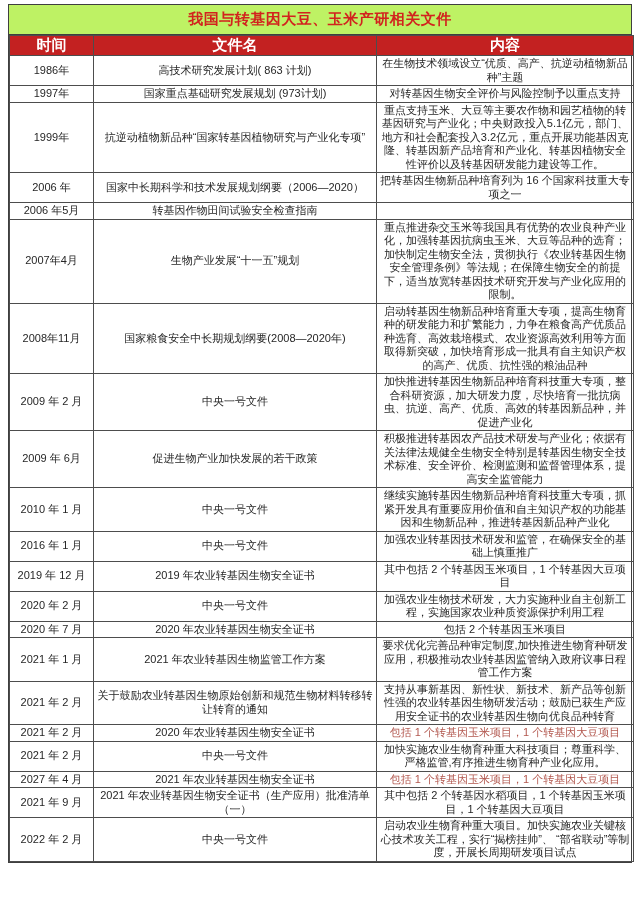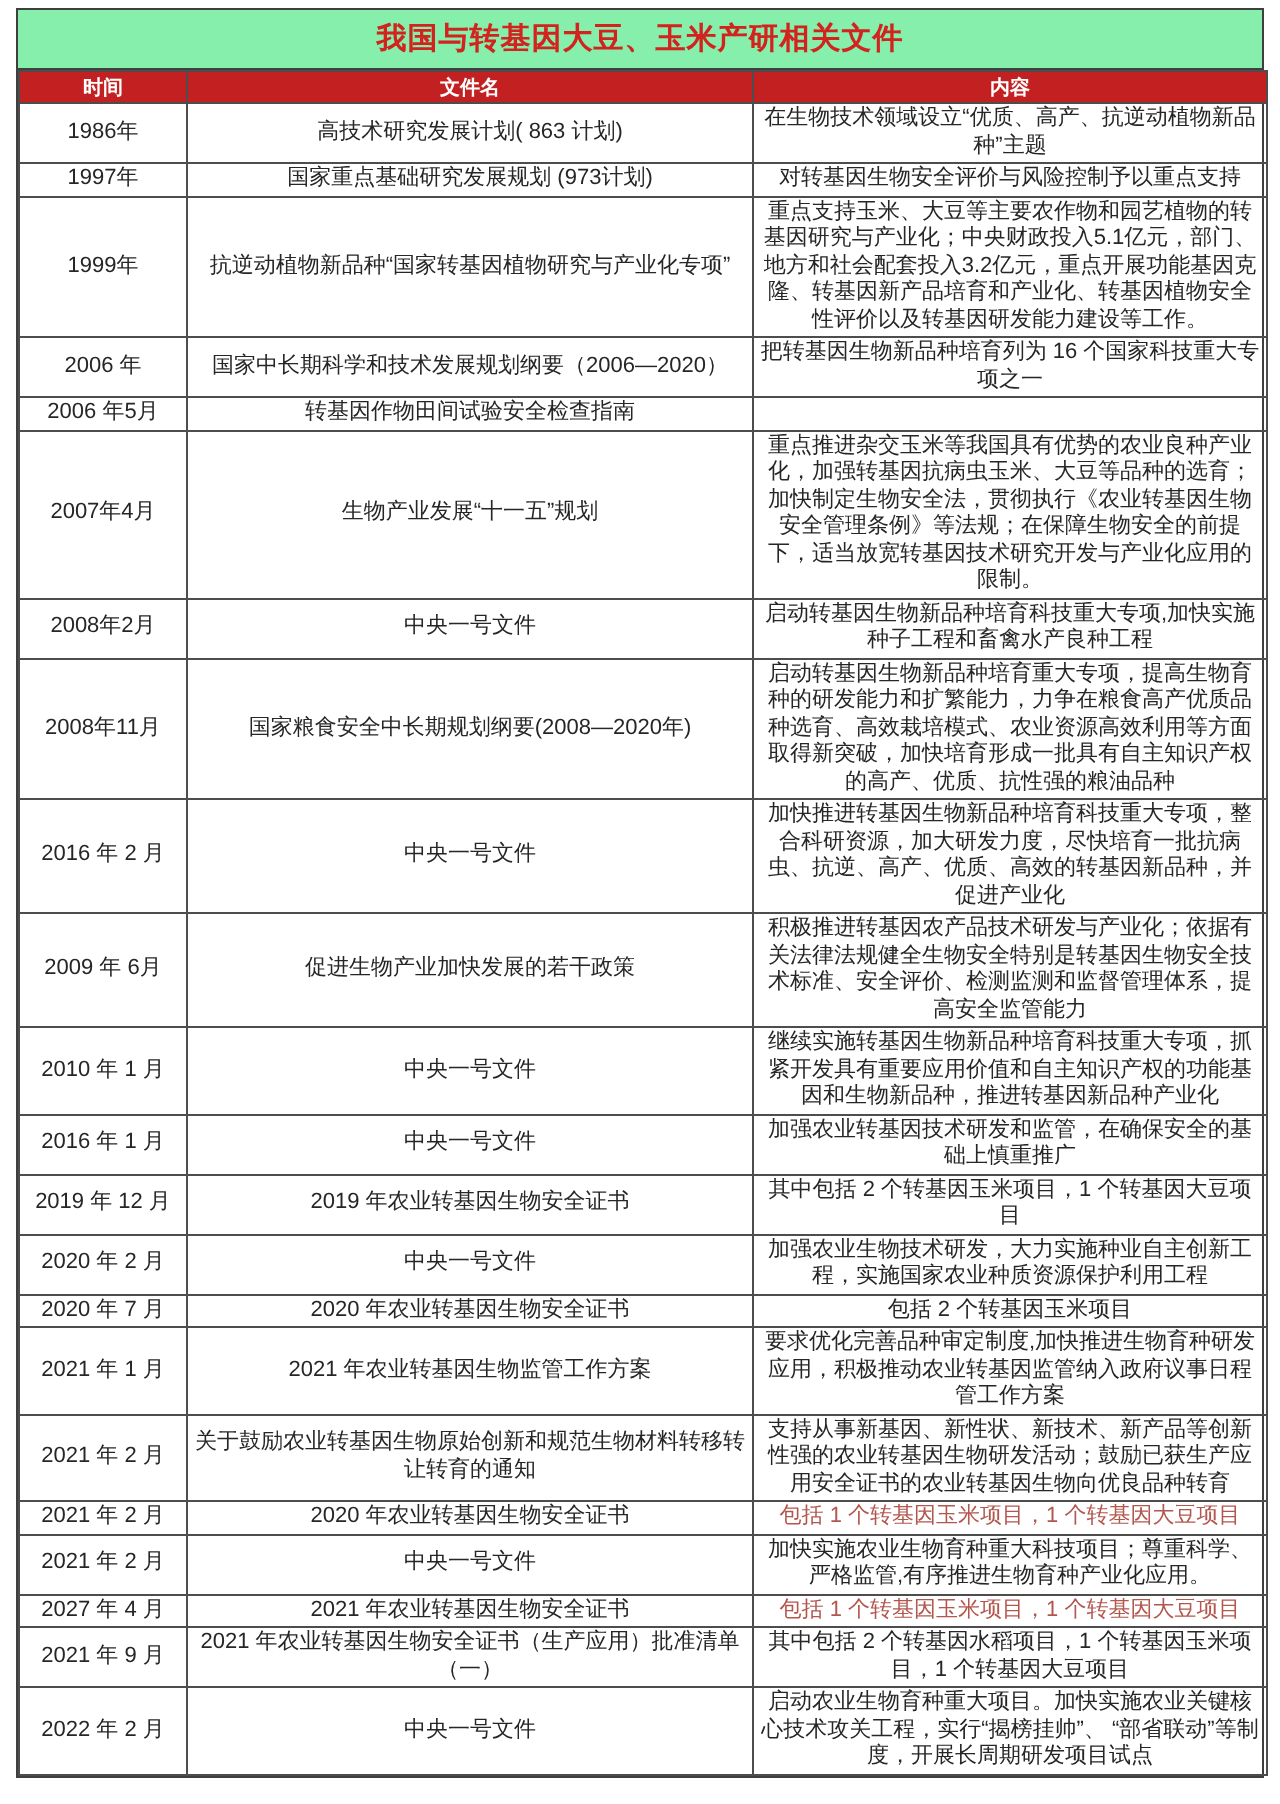--- a/index.html
+++ b/index.html
@@ -1,26 +1,26 @@
 <!DOCTYPE html>
 <html><head>
 <meta charset="utf-8">
 <style>
   * { margin:0; padding:0; box-sizing:border-box; }
   html,body { width:640px; height:902px; background:#ffffff; overflow:hidden;
               font-family:"Liberation Sans","DejaVu Sans",sans-serif; }
   .wrap { position:absolute; left:8px; top:4px; width:624px;
           border:1px solid #3f3f3f; background:#fff; }
   .title-bar { border-bottom:1px solid #3f3f3f; height:30px; display:flex;
-               align-items:center; justify-content:center; background:#86efac; }
+               align-items:center; justify-content:center; background:#bef264; }
   .title-bar span { color:#d2231e; font-weight:bold; font-size:15px; letter-spacing:.5px; }
   table { width:100%; border-collapse:collapse; table-layout:fixed; }
   th, td { border:1px solid #4d4d4d; text-align:center; vertical-align:middle;
            padding:1px 3px; word-break:break-all; }
-  thead th { background:#c32121; color:#ffffff; font-size:10px; font-weight:bold;
+  thead th { background:#c32121; color:#ffffff; font-size:15px; font-weight:bold;
              height:16px; padding:0 2px; border-color:#4d4d4d; }
   tbody td { font-size:11px; color:#262626; line-height:13.5px; }
   col.c-time { width:84px; }
   col.c-name { width:283px; }
   col.c-cont { width:257px; }
   td.hl { color:#b2574e;margin-left:44px; }
 </style>
 </head>
 <body>
 
@@ -66,31 +66,26 @@
           <td>2006 年5月</td>
           <td>转基因作物田间试验安全检查指南</td>
           <td></td>
         </tr>
         <tr>
           <td>2007年4月</td>
           <td>生物产业发展“十一五”规划</td>
           <td>重点推进杂交玉米等我国具有优势的农业良种产业化，加强转基因抗病虫玉米、大豆等品种的选育；加快制定生物安全法，贯彻执行《农业转基因生物安全管理条例》等法规；在保障生物安全的前提下，适当放宽转基因技术研究开发与产业化应用的限制。</td>
         </tr>
         <tr>
-          <td>2008年2月</td>
-          <td>中央一号文件</td>
-          <td>启动转基因生物新品种培育科技重大专项,加快实施种子工程和畜禽水产良种工程</td>
-        </tr>
-        <tr>
           <td>2008年11月</td>
           <td>国家粮食安全中长期规划纲要(2008—2020年)</td>
           <td>启动转基因生物新品种培育重大专项，提高生物育种的研发能力和扩繁能力，力争在粮食高产优质品种选育、高效栽培模式、农业资源高效利用等方面取得新突破，加快培育形成一批具有自主知识产权的高产、优质、抗性强的粮油品种</td>
         </tr>
         <tr>
-          <td>2016 年 2 月</td>
+          <td>2009 年 2 月</td>
           <td>中央一号文件</td>
           <td>加快推进转基因生物新品种培育科技重大专项，整合科研资源，加大研发力度，尽快培育一批抗病虫、抗逆、高产、优质、高效的转基因新品种，并促进产业化</td>
         </tr>
         <tr>
           <td>2009 年 6月</td>
           <td>促进生物产业加快发展的若干政策</td>
           <td>积极推进转基因农产品技术研发与产业化；依据有关法律法规健全生物安全特别是转基因生物安全技术标准、安全评价、检测监测和监督管理体系，提高安全监管能力</td>
         </tr>
         <tr>
           <td>2010 年 1 月</td>

